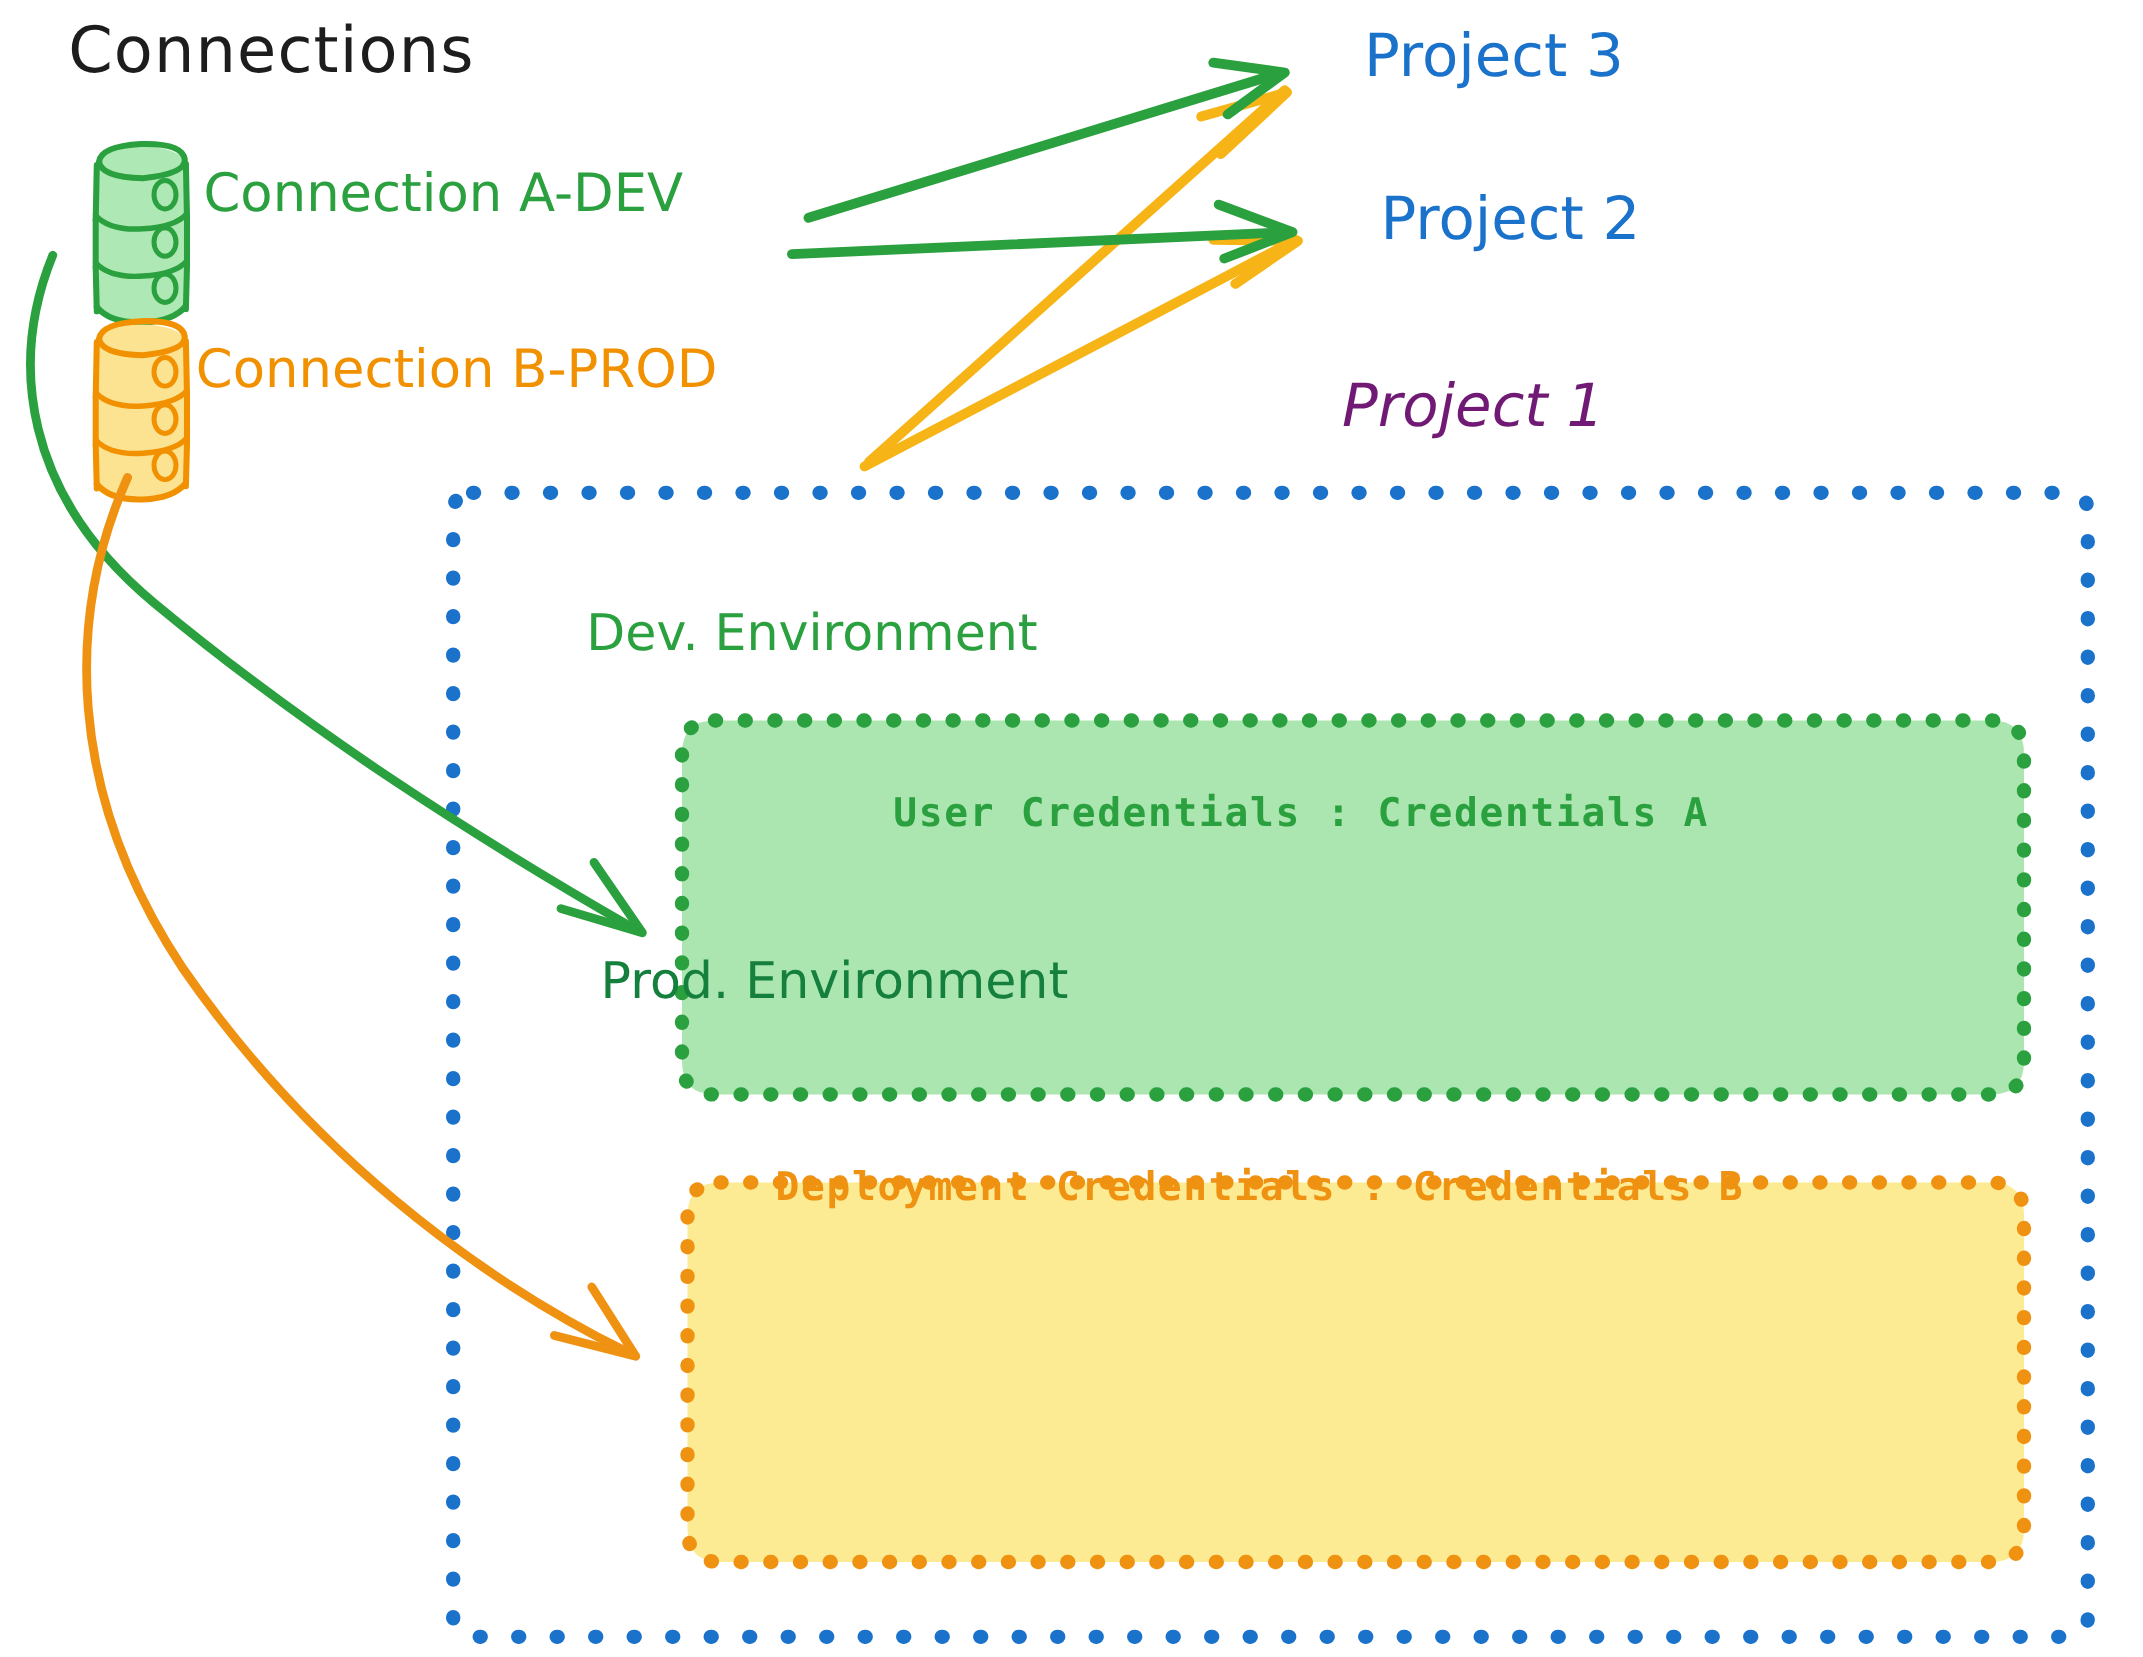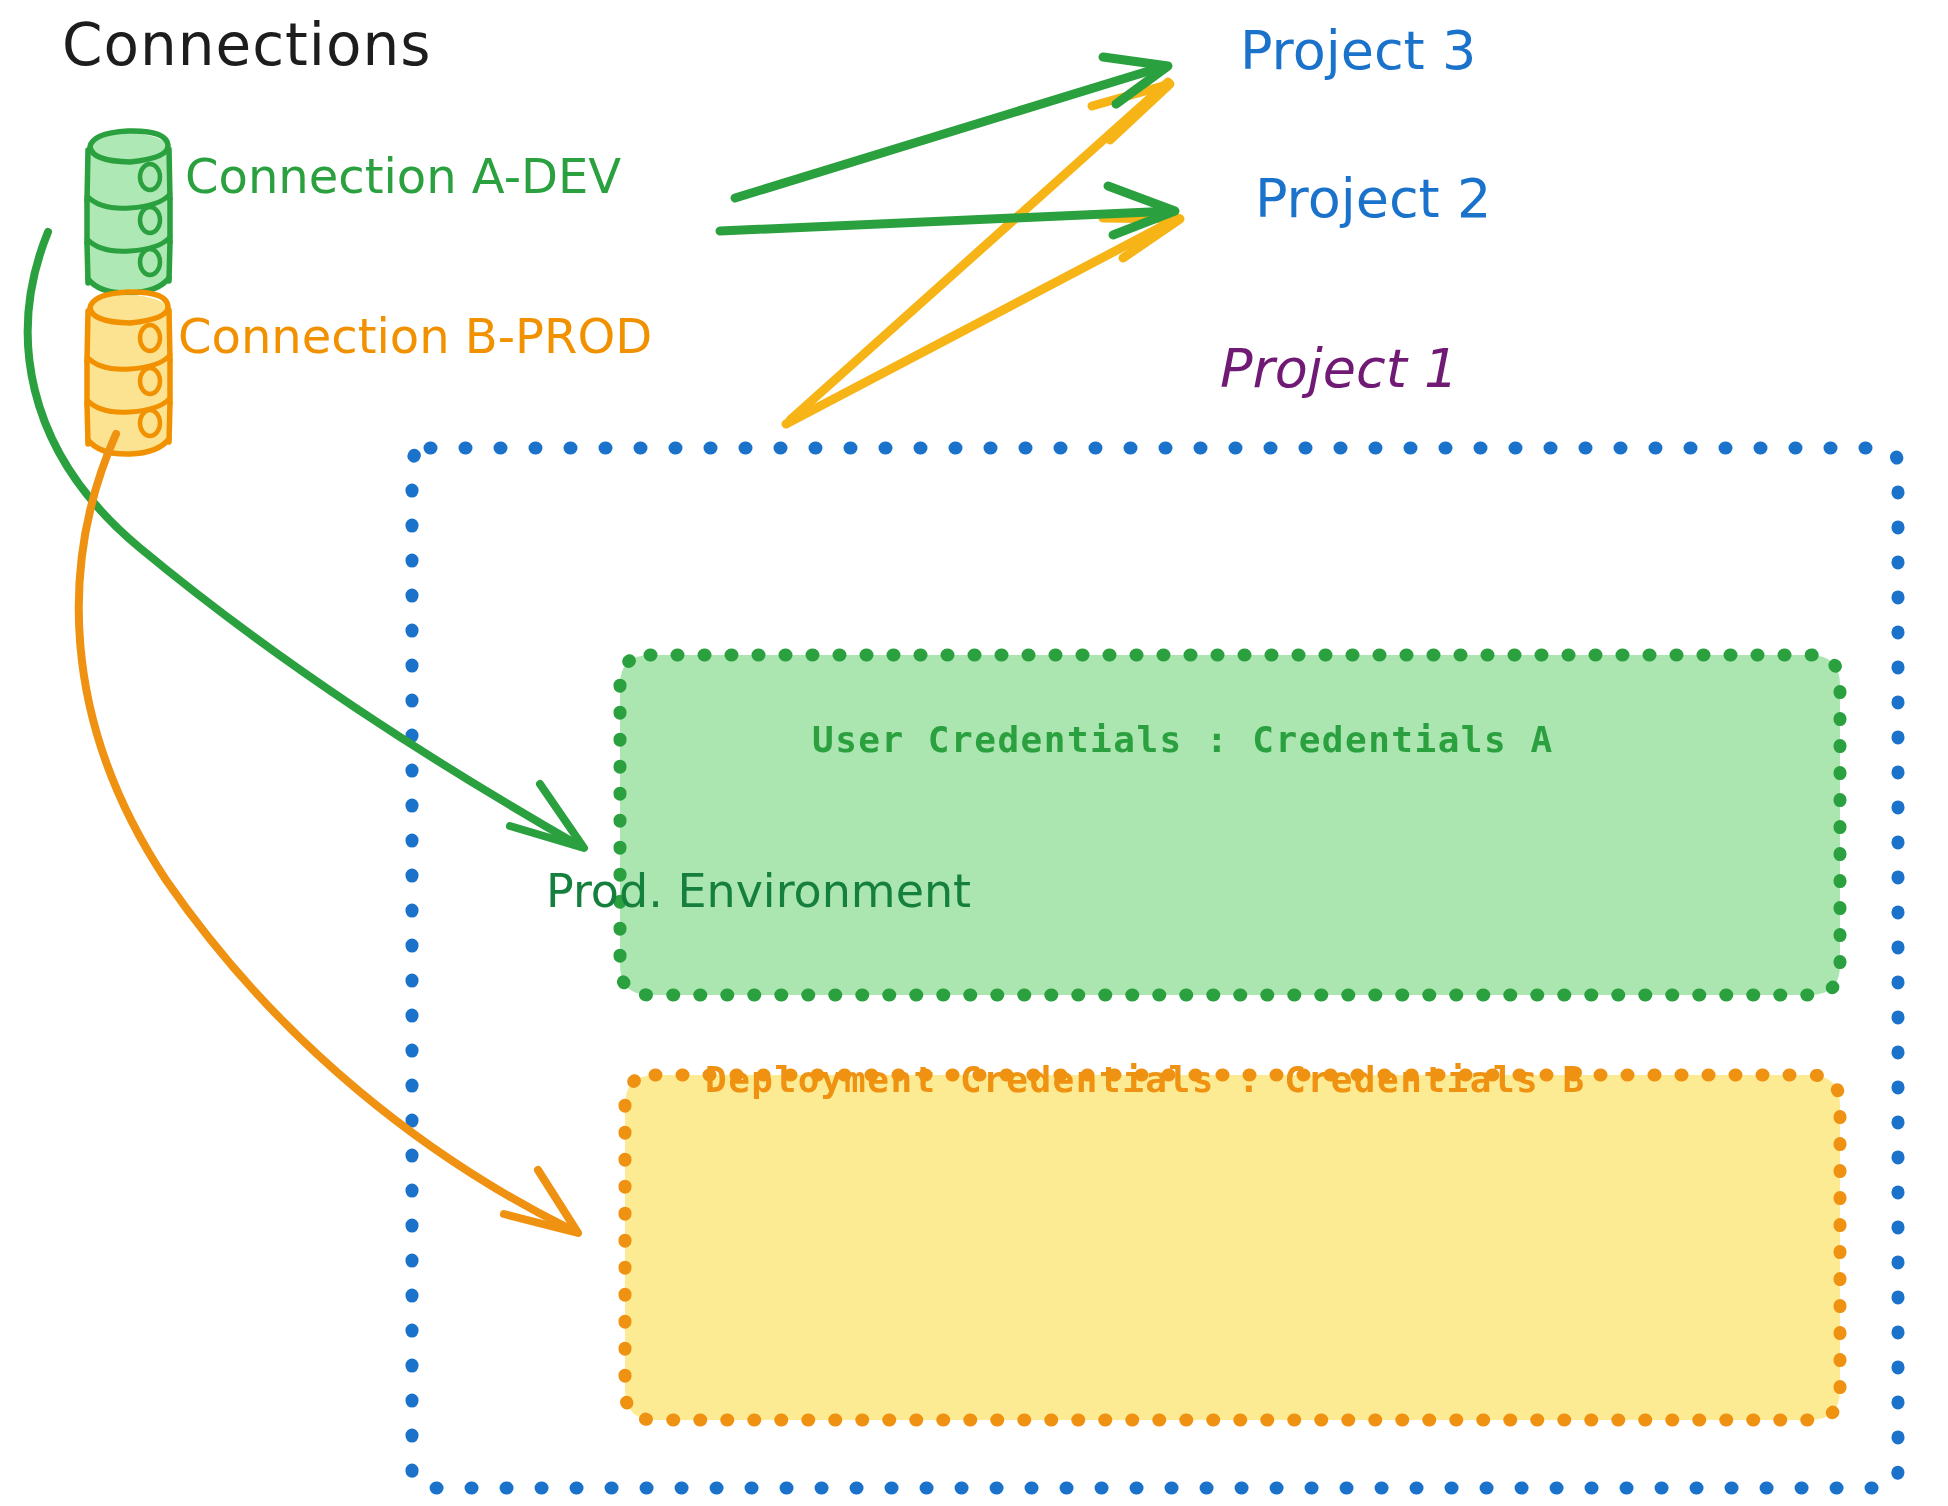--- a/index.html
+++ b/index.html
@@ -126,20 +126,21 @@
   <div class="lbl hand lbl-conn-b">Connection B-PROD</div>
 
   <div class="lbl hand lbl-conn-a">Connection A-DEV</div>
 
   <div class="lbl hand lbl-proj3">Project 3</div>
 
   <div class="lbl hand lbl-proj2">Project 2</div>
 
   <div class="lbl hand lbl-proj1">Project 1</div>
 
+  <div class="lbl hand lbl-dev-env">Dev. Environment</div>
 
   <div class="lbl mono lbl-dev-cred">User Credentials : Credentials A</div>
 
   <div class="lbl hand lbl-prod-env">Prod. Environment</div>
 
   <div class="lbl mono lbl-prod-cred">Deployment Credentials : Credentials B</div>
 
 </div>
 
 </body></html>

